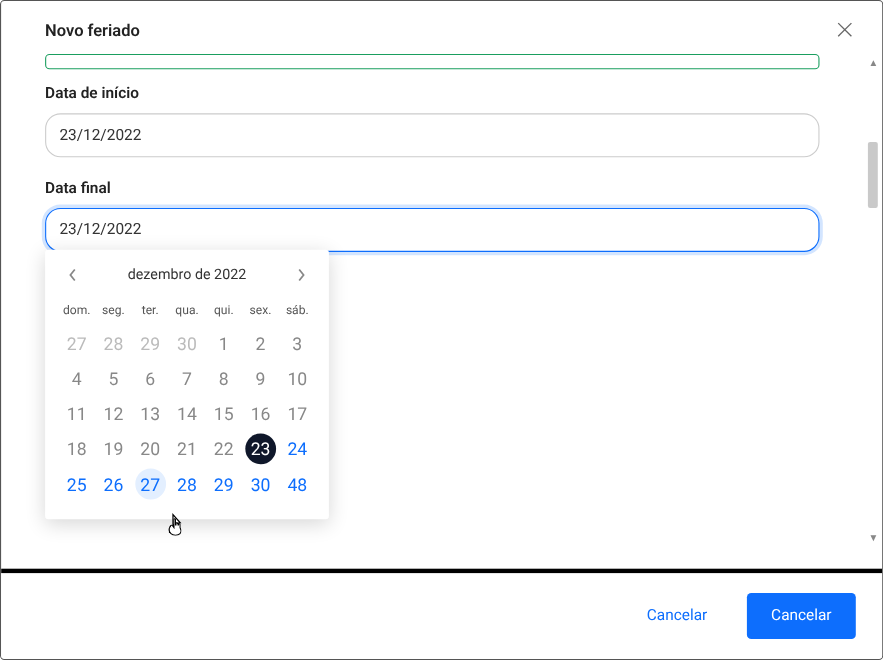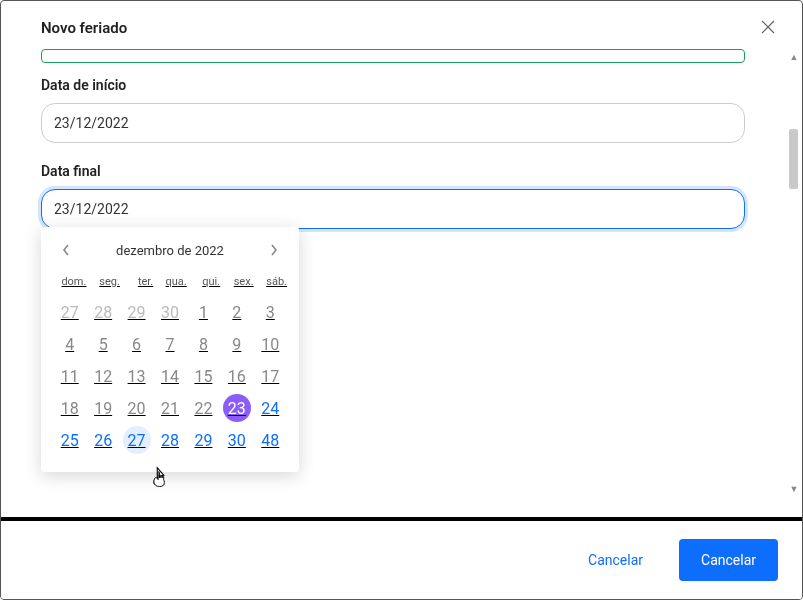--- a/index.html
+++ b/index.html
@@ -130,42 +130,41 @@
     }
     .dp-nav svg { width: 8px; height: 12px; }
     .dp-month {
       font-size: 13px;
       color: #333;
     }
     .dp-grid {
       display: grid;
       grid-template-columns: repeat(7, 1fr);
       gap: 0;
-      text-align: right;
-      text-decoration: underline;
+      text-align: center;
     }
     .dp-dow {
       font-size: 11px;
       color: #555;
       padding: 4px 0 8px 0;
     }
     .dp-day {
       font-size: 16px;
       height: 32px;
       display: flex;
       align-items: center;
       justify-content: center;
       cursor: pointer;
       position: relative;
     }
     .dp-day.muted { color: #bbb; }
     .dp-day.normal { color: #888; }
     .dp-day.current { color: #0d6efd; font-weight: 400; }
     .dp-day.selected span {
-      background: #8b5cf6;
+      background: #0f172a;
       color: #fff;
       width: 28px;
       height: 28px;
       border-radius: 50%;
       display: flex;
       align-items: center;
       justify-content: center;
     }
     .dp-day.hover span {
       background: #e3efff;

